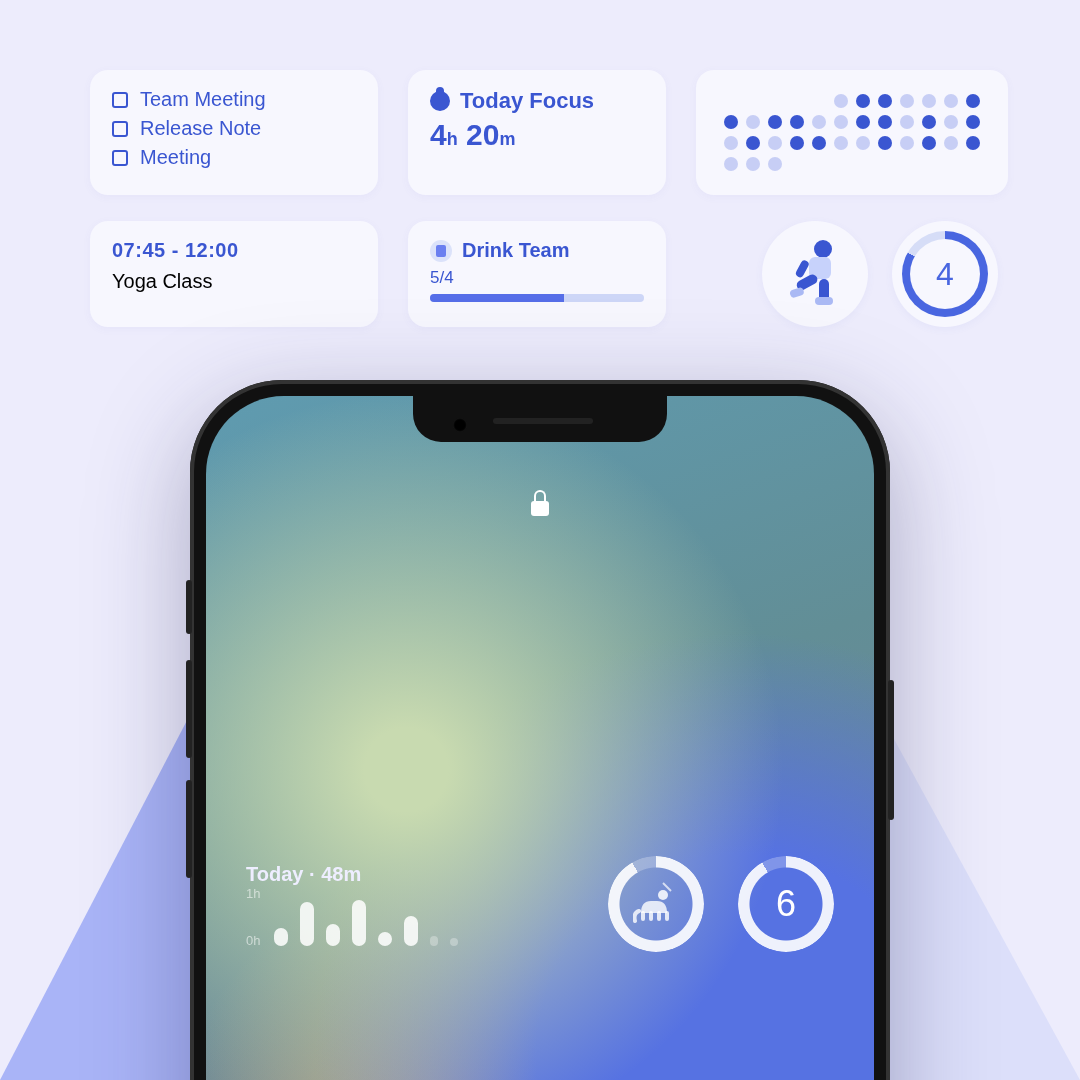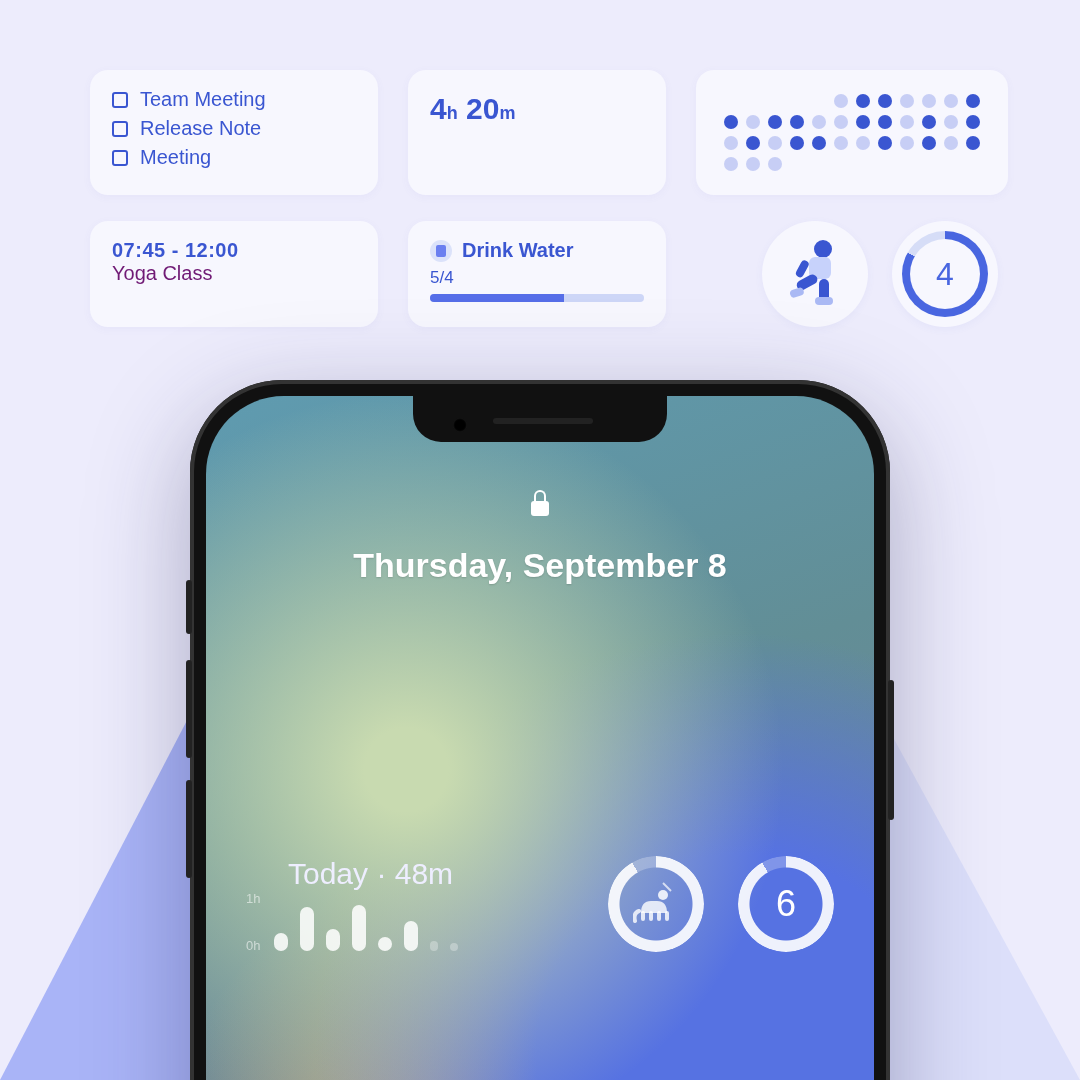--- a/index.html
+++ b/index.html
@@ -80,21 +80,21 @@
 .dot-row { display:flex; gap:8px; justify-content:flex-end; }
 .dot {
   width:14px; height:14px; border-radius:50%;
   background:#c7cef5;
 }
 .dot.on { background:#3a56d1; }
 .dot.blank { background:transparent; }
 
 
 .sched-time { color:#3a56d1; font-size:20px; font-weight:600; letter-spacing:0.5px; }
-.sched-title { color:#701a75; font-size:20px; margin-top:0; }
+.sched-title { color:#000000; font-size:20px; margin-top:8px; }
 
 
 .water-head { display:flex; align-items:center; gap:10px; }
 .water-icon {
   width:22px; height:22px; border-radius:50%;
   background:#dbe2fa; display:flex; align-items:center; justify-content:center;
 }
 .water-icon-inner { width:10px; height:12px; background:#6a7ff0; border-radius:2px; }
 .water-title { color:#3a56d1; font-size:20px; font-weight:600; }
 .water-count { color:#3a56d1; font-size:17px; font-weight:500; margin:6px 0 6px 0; }
@@ -189,21 +189,21 @@
   font-size:160px; font-weight:600; letter-spacing:-3px;
   text-shadow:0 2px 6px rgba(0,0,0,0.1);
 }
 
 
 .ls-widgets {
   position:absolute; top:460px; left:40px; right:40px;
   display:flex; align-items:center; gap:34px;
 }
 .ls-chart { flex:1; text-align:left; }
-.ls-chart-title { font-size:30px; font-weight:400; color:#eef;margin-left:42px; }
+.ls-chart-title { font-size:20px; font-weight:700; color:#eef; }
 .ls-axis { display:flex; flex-direction:column; gap:14px; margin-top:2px; position:relative; height:58px; }
 .ls-ylabel { position:absolute; font-size:13px; color:rgba(255,255,255,0.55); left:0; }
 .yl1 { top:-2px; } .yl0 { bottom:-2px; }
 .bars { position:absolute; left:28px; bottom:0; display:flex; gap:12px; align-items:flex-end; height:58px; }
 .bar { width:14px; border-radius:7px 7px 7px 7px; background:rgba(255,255,255,0.85); }
 .bar.faded { background:rgba(255,255,255,0.3); width:8px; }
 
 .ls-ring {
   width:96px; height:96px; border-radius:50%;
   background: conic-gradient(rgba(255,255,255,0.9) 0 330deg, rgba(255,255,255,0.25) 330deg 360deg);
@@ -235,20 +235,24 @@
         <span class="check-label">Release Note</span>
       </div>
       <div class="check-item">
         <span class="checkbox"></span>
         <span class="check-label">Meeting</span>
       </div>
     </div>
   </div>
 
   <div class="widget">
+    <div class="focus-head">
+      <span class="focus-icon"></span>
+      <span class="focus-title">Today Focus</span>
+    </div>
     <div class="focus-time">
       <span>4</span><span class="unit">h</span>
       <span>20</span><span class="unit">m</span>
     </div>
   </div>
 
   <div class="widget">
     <div class="dot-grid">
       <div class="dot-row">
         <span class="dot blank"></span>
@@ -312,21 +316,21 @@
   <div class="widget rowB">
     <div class="sched-time">07:45 - 12:00</div>
     <div class="sched-title">Yoga Class</div>
   </div>
 
   <div class="widget rowB">
     <div class="water-head">
       <span class="water-icon">
           <span class="water-icon-inner"></span>
         </span>
-      <span class="water-title">Drink Water</span>
+      <span class="water-title">Drink Team</span>
     </div>
     <div class="water-count">5/4</div>
     <div class="water-bar">
       <div class="water-fill"></div>
     </div>
   </div>
 
   <div class="round-pair rowB">
     <div class="round">
       <span class="runner">
@@ -357,21 +361,20 @@
   <div class="side-btn sb4"></div>
 
   <div class="screen">
     <div class="notch"></div>
 
     <div class="lock-icon">
       <div class="lock-arc"></div>
       <div class="lock-body"></div>
     </div>
 
-    <div class="date">Thursday, September 8</div>
 
     <div class="ls-widgets">
       <div class="ls-chart">
         <div class="ls-chart-title">Today · 48m</div>
         <div class="ls-axis">
           <span class="ls-ylabel yl1">1h</span>
           <span class="ls-ylabel yl0">0h</span>
           <div class="bars">
             <div class="bar" style="height:18px"></div>
             <div class="bar" style="height:44px"></div>

